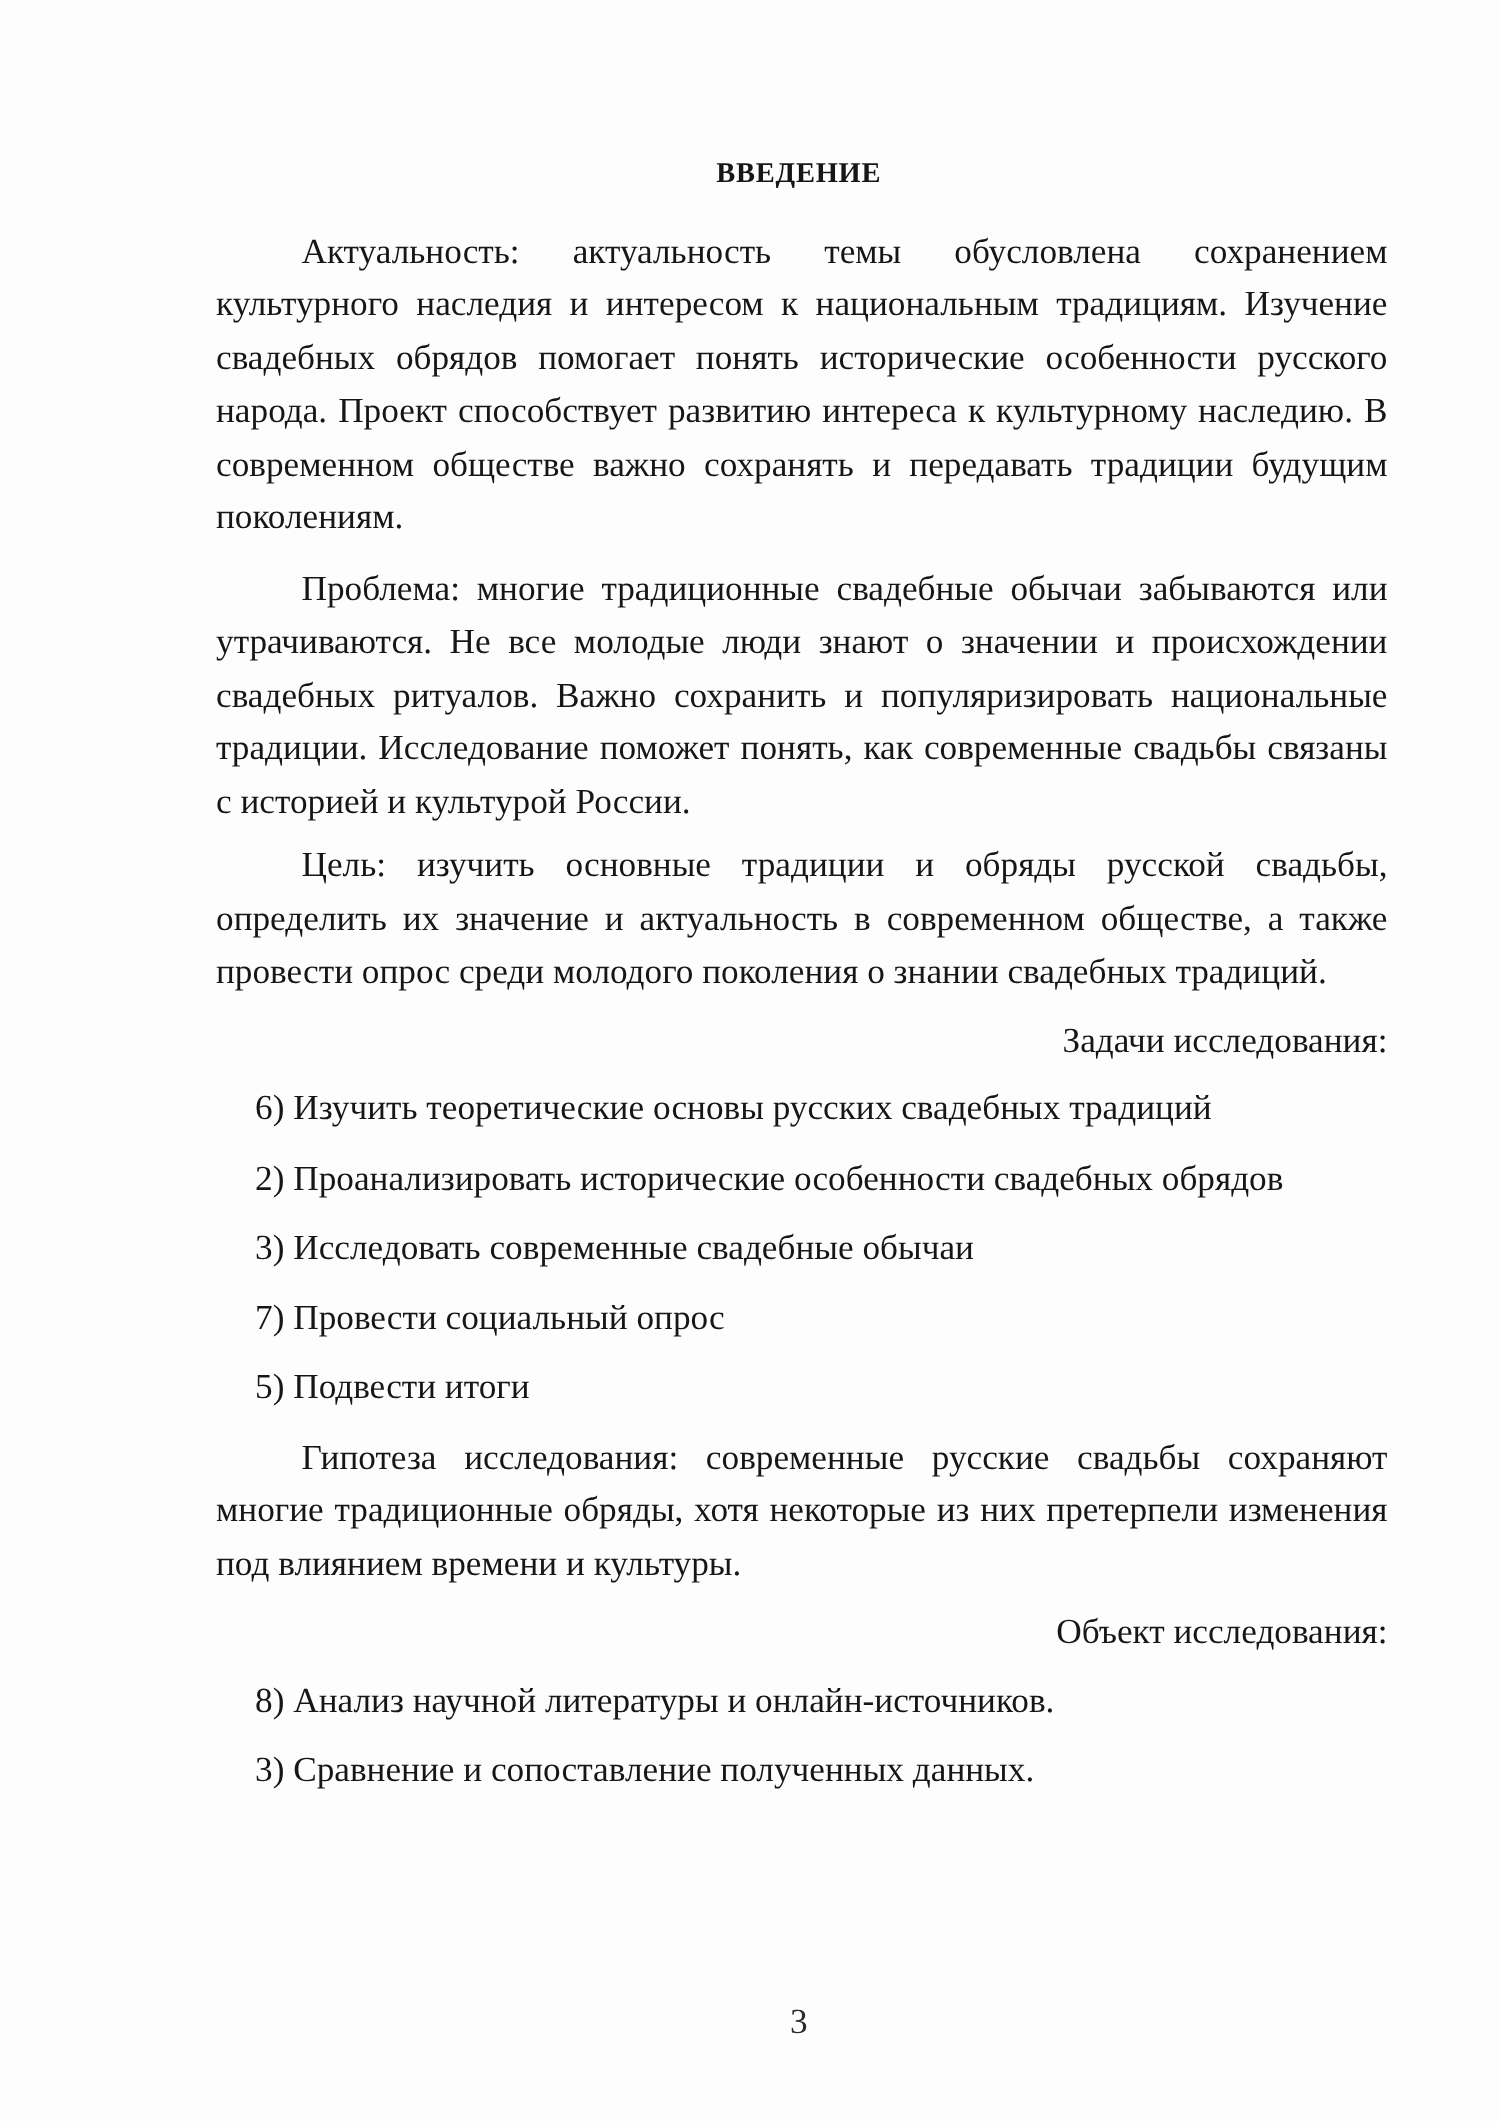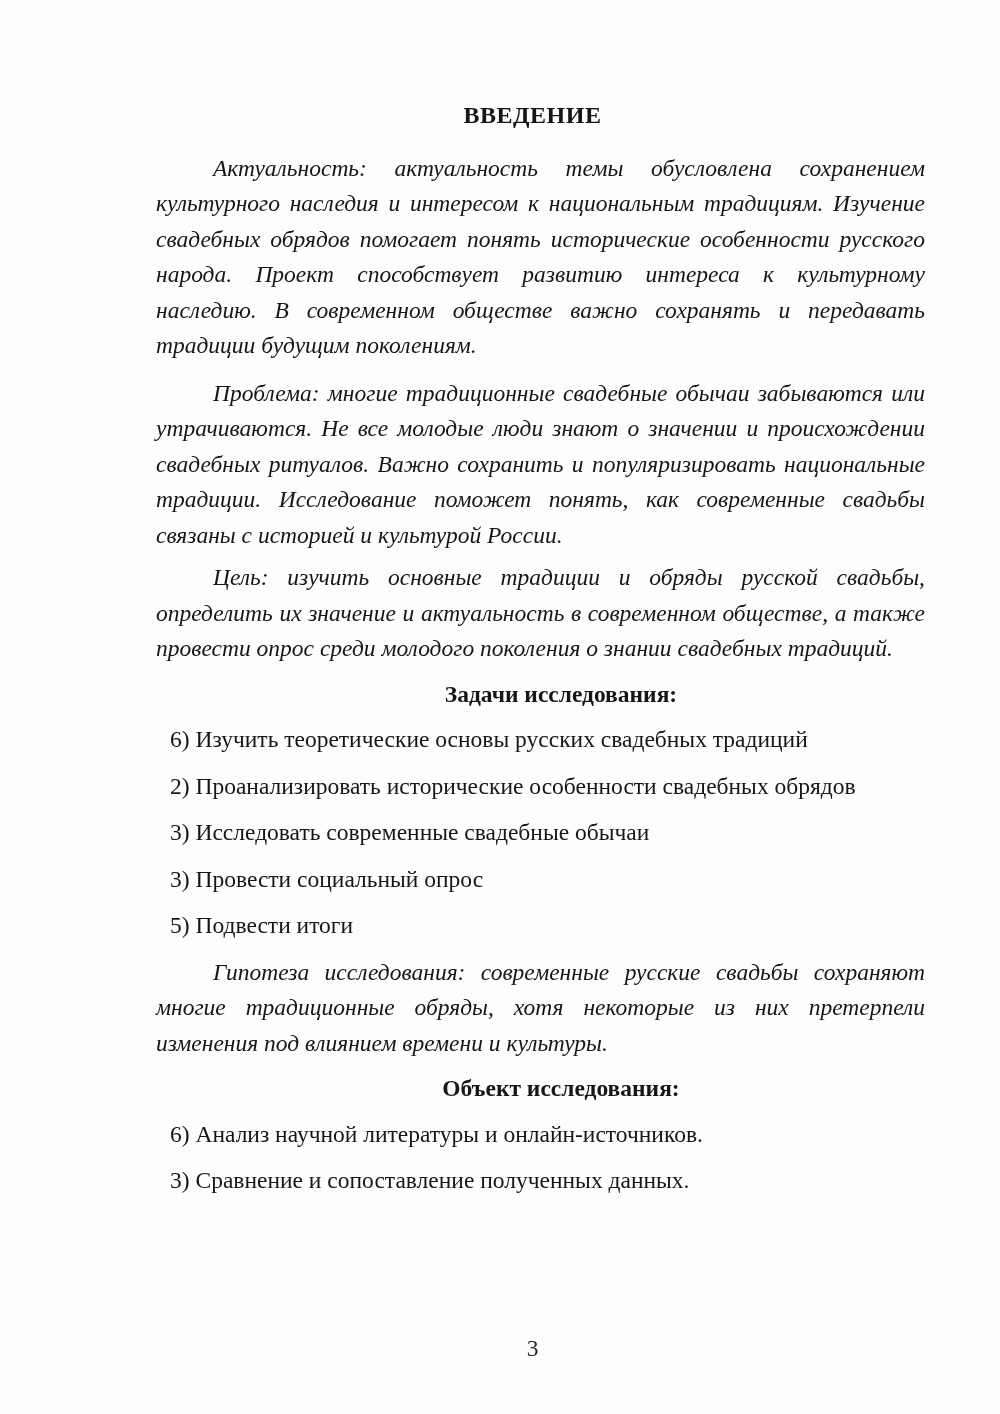--- a/index.html
+++ b/index.html
@@ -21,38 +21,36 @@
     overflow: hidden;
   }
   .content {
     position: absolute;
     left: 140px;
     top: 98px;
     width: 785px;
   }
   .doc-title {
     margin: 0 0 17px 0;
-    font-size: 24px;
+    font-size: 19px;
     font-weight: bold;
     text-align: center;
     letter-spacing: 0.5px;
   }
   .para {
-    margin: 0 0 10px 16px;
+    margin: 0 0 10px 4px;
     text-indent: 57px;
     text-align: justify;
-    font-style: italic;
   }
   .para.mb12 { margin-bottom: 12px; }
   .para.mb7  { margin-bottom: 7px; }
   .heading-line {
     margin: 0 0 10px 0;
     text-indent: 57px;
-    text-align: center;
-    font-weight: bold;
+    text-align: right;
   }
   .list {
     margin: 0 0 1px 0;
     padding: 0 0 0 30px;
   }
   .list-item {
     margin: 0 0 11px 0;
     text-align: left;
     white-space: nowrap;
   }
@@ -79,31 +77,31 @@
     <p class="para mb7">Проблема: многие традиционные свадебные обычаи забываются или утрачиваются. Не все молодые люди знают о значении и происхождении свадебных ритуалов. Важно сохранить и популяризировать национальные традиции. Исследование поможет понять, как современные свадьбы связаны с историей и культурой России.</p>
 
     <p class="para">Цель: изучить основные традиции и обряды русской свадьбы, определить их значение и актуальность в современном обществе, а также провести опрос среди молодого поколения о знании свадебных традиций.</p>
 
     <p class="heading-line">Задачи исследования:</p>
 
     <div class="list">
       <div class="list-item">6) Изучить теоретические основы русских свадебных традиций</div>
       <div class="list-item">2) Проанализировать исторические особенности свадебных обрядов</div>
       <div class="list-item">3) Исследовать современные свадебные обычаи</div>
-      <div class="list-item">3) Провести социальный опрос</div>
+      <div class="list-item">7) Провести социальный опрос</div>
       <div class="list-item">5) Подвести итоги</div>
     </div>
 
 
 
     <p class="para">Гипотеза исследования: современные русские свадьбы сохраняют многие традиционные обряды, хотя некоторые из них претерпели изменения под влиянием времени и культуры.</p>
 
     <p class="heading-line">Объект исследования:</p>
 
     <div class="list">
-      <div class="list-item">6) Анализ научной литературы и онлайн-источников.</div>
+      <div class="list-item">8) Анализ научной литературы и онлайн-источников.</div>
       <div class="list-item">3) Сравнение и сопоставление полученных данных.</div>
     </div>
 
   </div>
 
   <div class="page-number">3</div>
 </div>
 
 </body></html>

